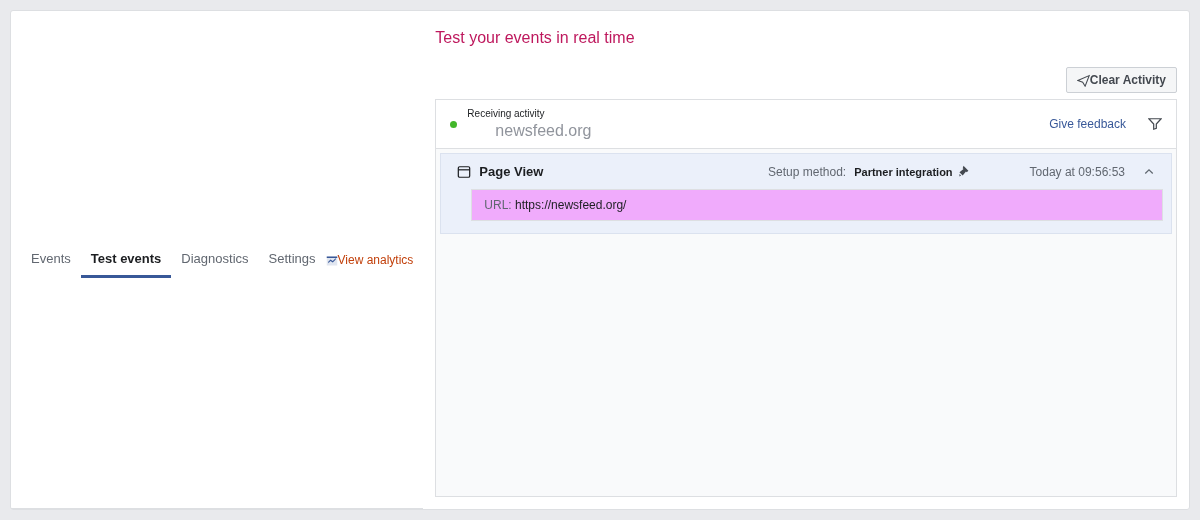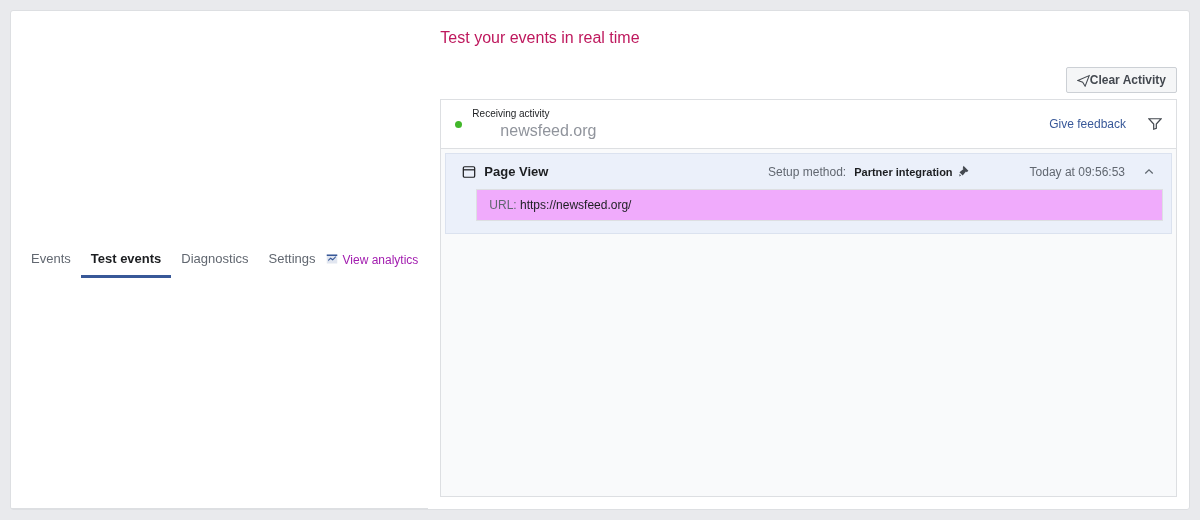--- a/index.html
+++ b/index.html
@@ -31,25 +31,24 @@
       cursor: pointer;
       font-size: 13px;
       border-bottom: 3px solid transparent;
     }
     .tab.active {
       color: #1c1e21;
       font-weight: 700;
       border-bottom: 3px solid #385898;
     }
     .view-analytics {
-      display: flex; align-items: flex-start;
-      color: #a21caf;
+      display: flex; align-items: flex-end;
+      color: #c2410c;
       font-size: 12px;
       cursor: pointer;
-      gap: 5px;
     }
     .content { padding: 18px 12px 12px; flex: 1; display: flex; flex-direction: column; }
     .heading {
       font-size: 16px;
       color: #be185d;
       margin-bottom: 8px;
       font-weight: 400;
     }
     .desc {
       color: #616770;

